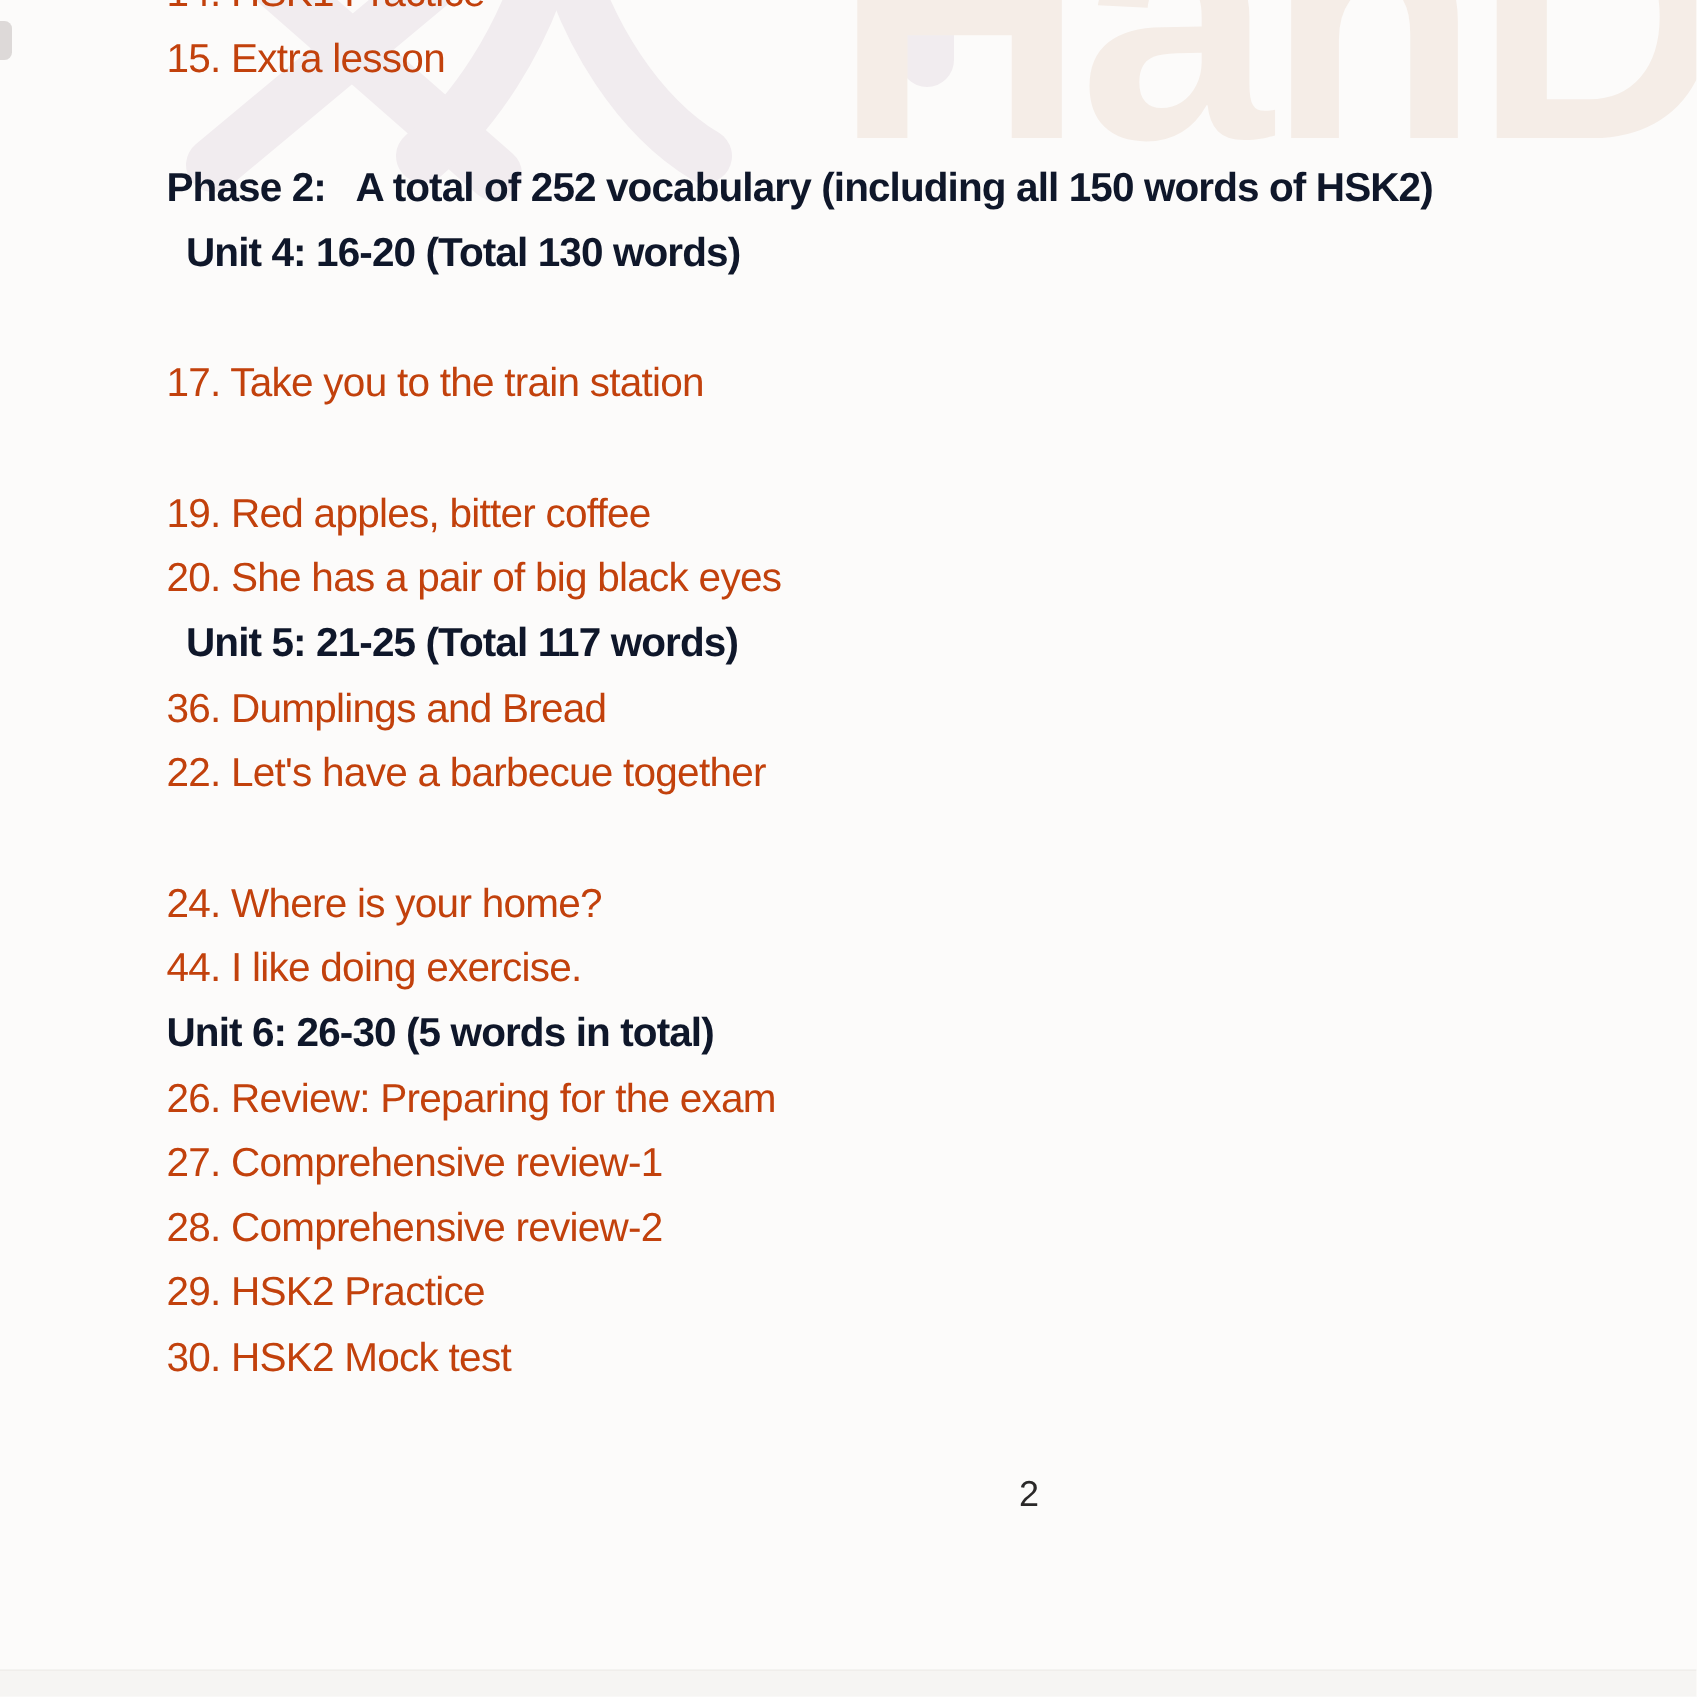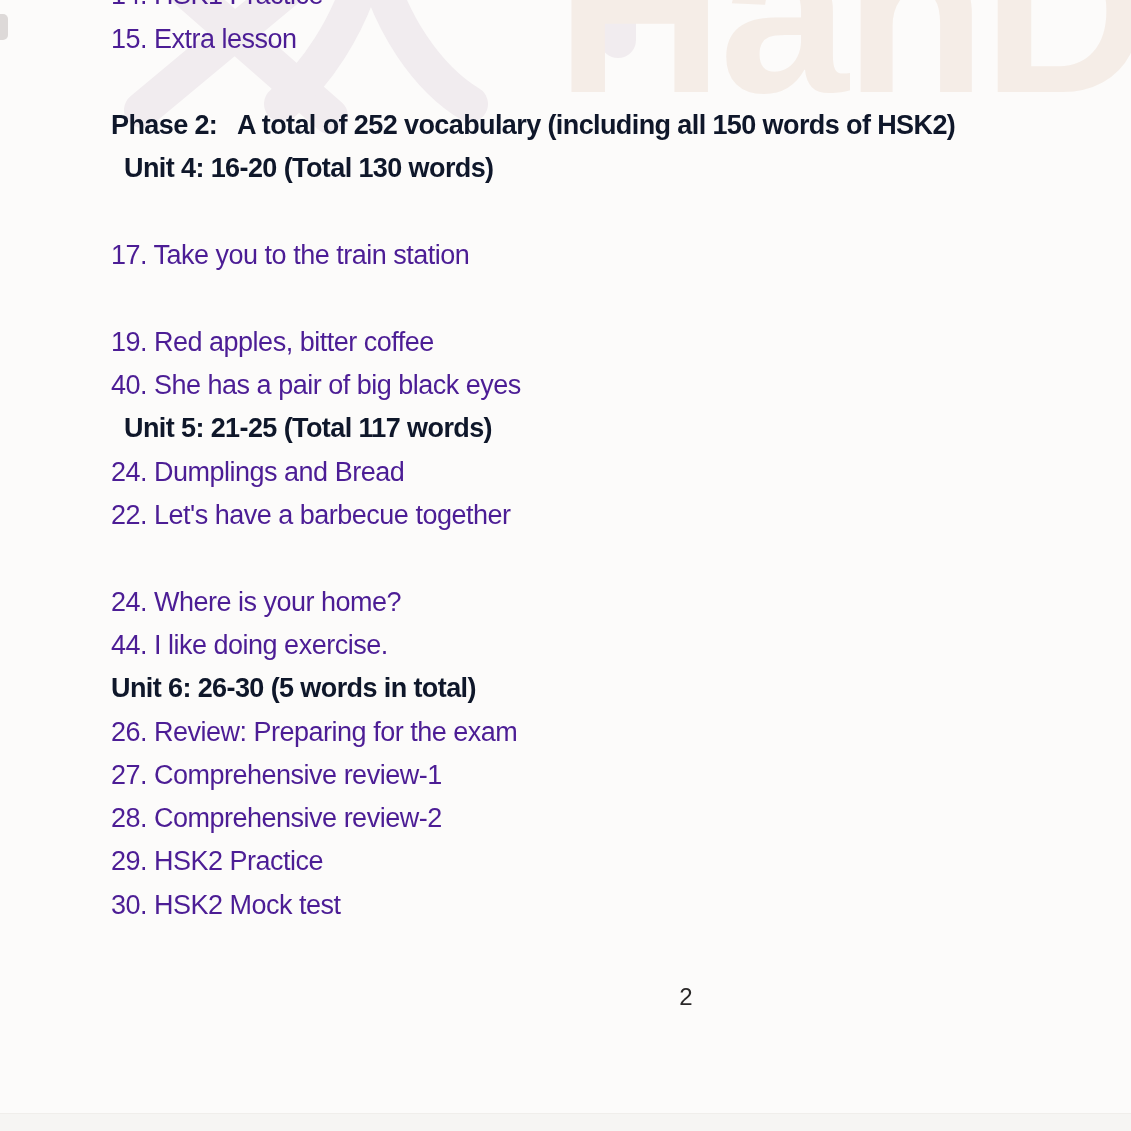--- a/index.html
+++ b/index.html
@@ -21,21 +21,21 @@
     overflow: hidden;
     pointer-events: none;
   }
   
   .l {
     position: absolute;
     left: 111px;
     font-size: 27px;
     letter-spacing: -0.5px;
     line-height: 31px;
-    color: #4c1d95;
+    color: #c2410c;
     white-space: pre;
   }
   .b {
     font-weight: 700;
     color: #0f172a;
     letter-spacing: -0.6px;
   }
   .ind { left: 124px; }
   .page-number {
     position: absolute;
@@ -80,24 +80,24 @@
   <div class="corner-mark"></div>
 
   <div class="l" style="top:-20px">14. HSK1 Practice</div>
   <div class="l" style="top:24px">15. Extra lesson</div>
 
   <div class="l b" style="top:110px">Phase 2:   A total of 252 vocabulary (including all 150 words of HSK2)</div>
 
   <div class="l b ind" style="top:153px">Unit 4: 16-20 (Total 130 words)</div>
   <div class="l" style="top:240px">17. Take you to the train station</div>
   <div class="l" style="top:327px">19. Red apples, bitter coffee</div>
-  <div class="l" style="top:370px">40. She has a pair of big black eyes</div>
+  <div class="l" style="top:370px">20. She has a pair of big black eyes</div>
 
   <div class="l b ind" style="top:413px">Unit 5: 21-25 (Total 117 words)</div>
-  <div class="l" style="top:457px">24. Dumplings and Bread</div>
+  <div class="l" style="top:457px">36. Dumplings and Bread</div>
   <div class="l" style="top:500px">22. Let's have a barbecue together</div>
   <div class="l" style="top:587px">24. Where is your home?</div>
   <div class="l" style="top:630px">44. I like doing exercise.</div>
 
   <div class="l b" style="top:673px">Unit 6: 26-30 (5 words in total)</div>
   <div class="l" style="top:717px">26. Review: Preparing for the exam</div>
   <div class="l" style="top:760px">27. Comprehensive review-1</div>
   <div class="l" style="top:803px">28. Comprehensive review-2</div>
   <div class="l" style="top:846px">29. HSK2 Practice</div>
   <div class="l" style="top:890px">30. HSK2 Mock test</div>

